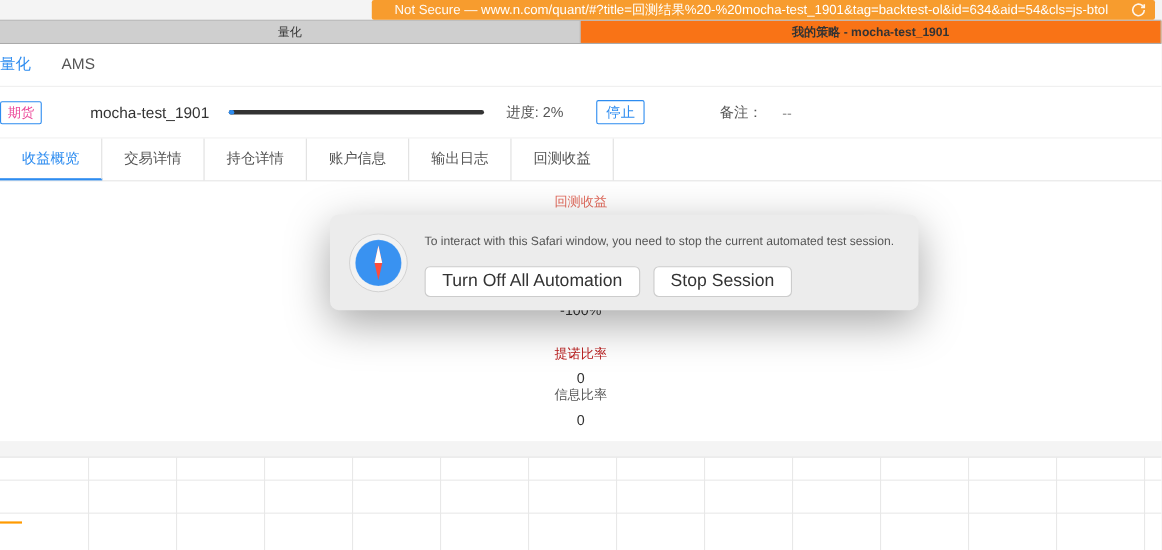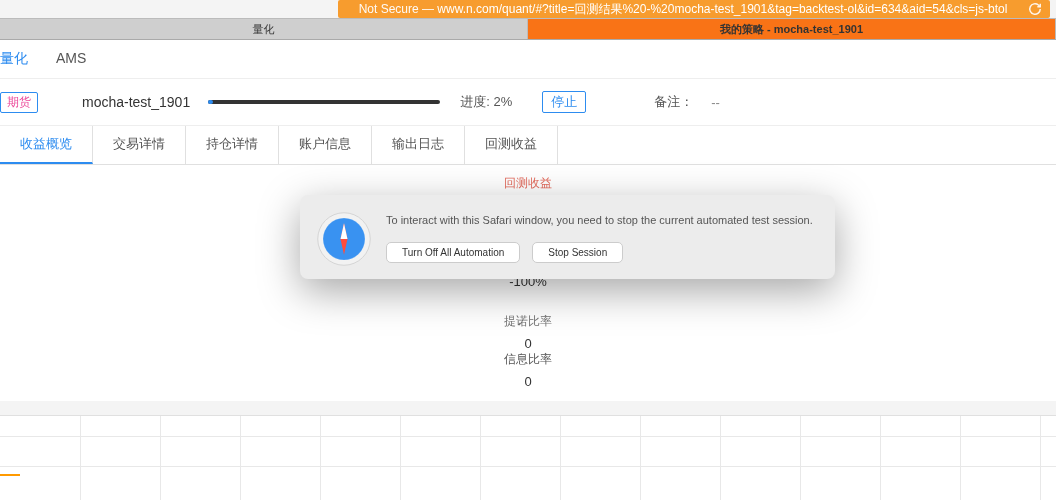--- a/index.html
+++ b/index.html
@@ -194,21 +194,21 @@
     .modal .icon svg { width:56px; height:56px; }
     .modal .content { flex: 1; }
     .modal .title { font-weight: 600; font-size: 12.5px; color: #222; }
     .modal .msg { font-size: 11px; color: #555; margin-top: 4px; line-height: 1.35; }
     .modal .buttons { display: flex; gap: 12px; margin-top: 14px; justify-content: flex-start; }
     .modal .buttons button {
       background: #fff;
       border: 1px solid #ccc;
       border-radius: 5px;
       padding: 4px 15px;
-      font-size: 10px;
+      font-size: 16px;
       color: #333;
       cursor: pointer;
     }
   </style>
 </head>
 <body>
 
 <div class="url-bar">
   <span class="url-bar-text">
     <span class="url-not-secure">Not Secure —</span>
@@ -283,21 +283,21 @@
     </div>
   <div class="metric">
       <div class="mlabel"></div>
       <div class="mval"></div>
     </div>
   <div class="metric">
       <div class="mlabel"></div>
       <div class="mval"></div>
     </div>
   <div class="metric">
-      <div class="mlabel" style="color:#737373">提诺比率</div>
+      <div class="mlabel" style="color:#b91c1c">提诺比率</div>
       <div class="mval">0</div>
     </div>
   <div class="metric">
       <div class="mlabel" style="color:#555">信息比率</div>
       <div class="mval">0</div>
     </div>
 </div>
 
 <div class="chart-area">
   <div class="hline" style="top:20px"></div>

